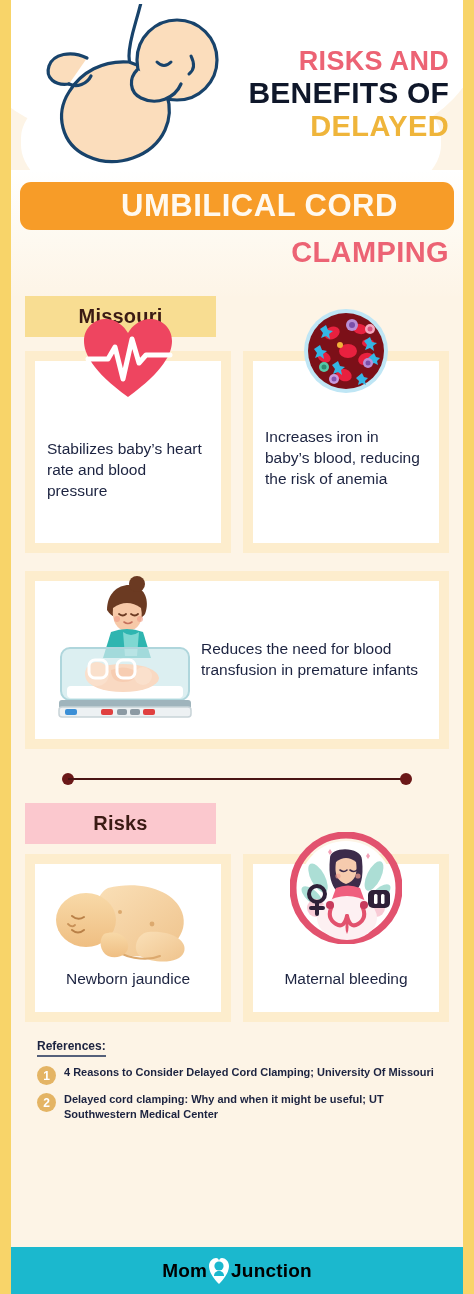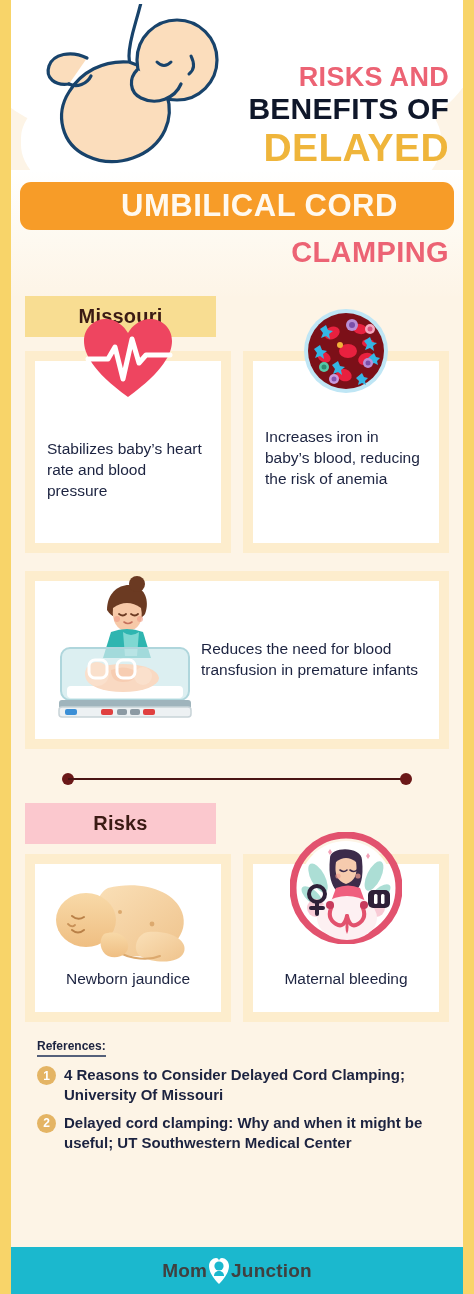--- a/index.html
+++ b/index.html
@@ -51,39 +51,38 @@
     width: 230px;
     height: 180px;
   }
 
   .title-block {
     position: absolute;
     right: 14px;
     top: 48px;
     text-align: right;
     line-height: 1;
-    margin-top: 16px;
   }
   .t-line1 {
     font-size: 27px;
     font-weight: bold;
     color: #EC6374;
     letter-spacing: 0.3px;
     display: block;
   }
   .t-line2 {
     font-size: 30px;
     font-weight: bold;
     color: #0f172a;
     letter-spacing: 0.2px;
     display: block;
     margin-top: 3px;
   }
   .t-line3 {
-    font-size: 39px;
+    font-size: 29px;
     font-weight: bold;
     color: #EFB53B;
     letter-spacing: 0.4px;
     display: block;
     margin-top: 4px;
   }
 
   .banner {
     position: absolute;
     left: 9px;
@@ -216,42 +215,42 @@
     background: #E4B464;
     color: #FFFFFF;
     font-size: 12px;
     font-weight: bold;
     display: flex;
     align-items: center;
     justify-content: center;
     margin-top: 1px;
   }
   .ref-text {
-    font-size: 15px;
+    font-size: 11px;
     font-weight: bold;
     line-height: 1.35;
     color: #1C2340;
   }
 
   
   .footer {
     position: absolute;
     left: -11px; right: -11px;
     bottom: 0;
     height: 47px;
     background: #1BB8CE;
     display: flex;
     align-items: center;
     justify-content: center;
     gap: 1px;
   }
   .footer-word {
     font-size: 19px;
     font-weight: bold;
-    color: #404040;
+    color: #000000;
     letter-spacing: 0.2px;
   }
   .footer-logo { width: 22px; height: 28px; }
 </style>
 </head>
 <body>
 
 <div id="page">
 
   <div class="hero">

